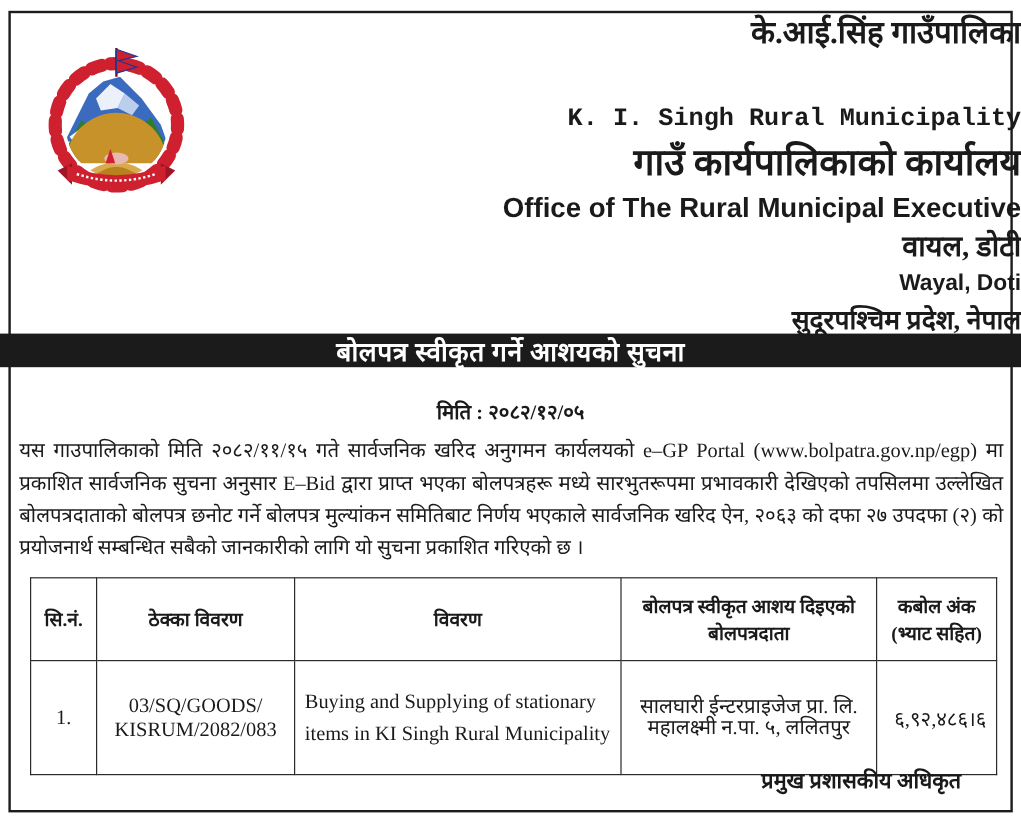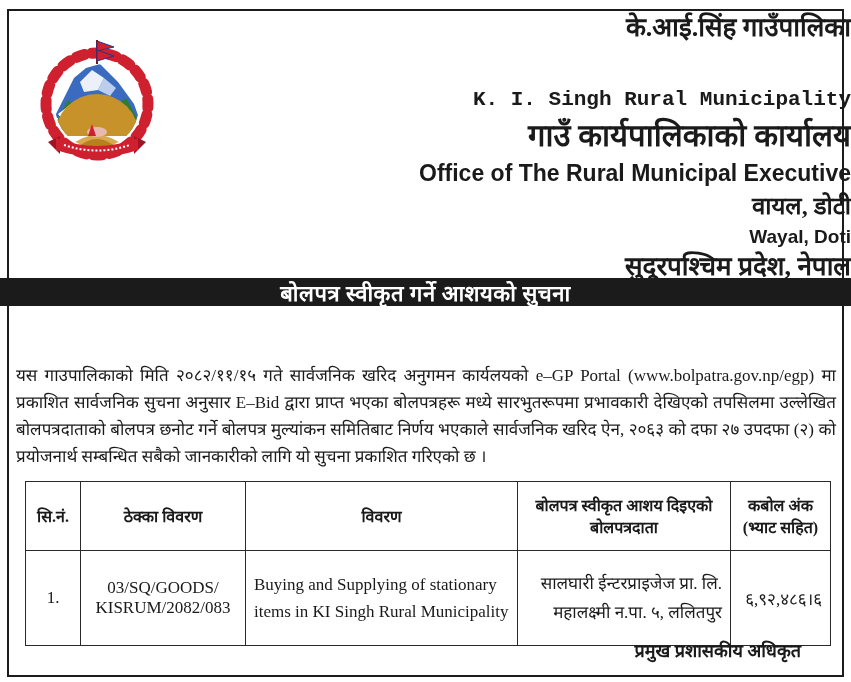--- a/index.html
+++ b/index.html
@@ -14,21 +14,21 @@
   }
   .emblem { position:absolute; left:34px; top:38px; width:126px; height:126px; }
 
   .header-text { position:absolute; top:11px; left:0; right:0; text-align:right; }
   .h-np-1 { font-size:26px; font-weight:bold; line-height:34px; }
   .h-en-1 { font-family:Liberation Mono, monospace; font-size:21px; font-weight:bold; line-height:30px;margin-top:40px; }
   .h-np-2 { font-size:31px; font-weight:bold; line-height:42px; }
   .h-en-2 { font-family:"Liberation Sans", sans-serif; font-size:23px; font-weight:bold; line-height:32px; }
   .h-np-3 { font-size:24px; font-weight:bold; line-height:34px; }
   .h-en-3 { font-family:"Liberation Sans", sans-serif; font-size:19px; font-weight:bold; line-height:28px;padding-left:48px; }
-  .h-np-4 { font-size:26px; font-weight:bold; line-height:31px; }
+  .h-np-4 { font-size:22px; font-weight:bold; line-height:31px; }
   .h-en-4 { font-family:"Liberation Sans", sans-serif; font-size:17px; font-weight:bold; line-height:25px; }
 
   .banner {
     position:absolute; top:278px; left:0; width:851px; height:28px;
     background:#1b1b1b; color:#ffffff; display:flex; align-items:center; justify-content:center;
     font-size:22px; font-weight:bold; letter-spacing:0.5px;
   }
   .date-line {
     position:absolute; top:331px; left:0; right:0; text-align:center;
     font-size:17px; font-weight:bold;
@@ -45,21 +45,21 @@
   table.notice th, table.notice td {
     border:1.6px solid #2a2a2a; padding:4px 8px; vertical-align:middle;
   }
   table.notice th {
     font-size:16px; font-weight:bold; text-align:center; white-space:pre-line; height:60px;
   }
   table.notice td { font-size:17px; height:86px; }
   .cell-sn { text-align:center; }
   .cell-contract { text-align:center; white-space:pre-line; padding-left:10px; }
   .cell-desc { text-align:left; line-height:27px; padding-left:10px; }
-  .cell-bidder { text-align:right; white-space:pre-line; line-height:29px; padding-left:12px; }
+  .cell-bidder { text-align:center; white-space:pre-line; line-height:18px; padding-left:12px; }
   .cell-amount { text-align:right; font-size:15px; }
 
   .signature {
     position:absolute; top:638px; right:50px;
     font-size:18px; font-weight:bold;
   }
 </style>
 </head>
 <body>
 
@@ -118,20 +118,21 @@
     <div class="h-np-3">वायल, डोटी</div>
     <div class="h-en-3">Wayal, Doti</div>
     <div class="h-np-4">सुदूरपश्चिम प्रदेश, नेपाल</div>
     <div class="h-en-4">Sudurpaschim Province, Nepal</div>
   </div>
 
   <div class="banner">
     <span>बोलपत्र स्वीकृत गर्ने आशयको सुचना</span>
   </div>
 
+  <div class="date-line">मिति : २०८२/१२/०५</div>
 
   <div class="body-para">यस गाउपालिकाको मिति २०८२/११/१५ गते सार्वजनिक खरिद अनुगमन कार्यलयको e–GP Portal (www.bolpatra.gov.np/egp) मा प्रकाशित सार्वजनिक सुचना अनुसार E–Bid द्वारा प्राप्त भएका बोलपत्रहरू मध्ये सारभुतरूपमा प्रभावकारी देखिएको तपसिलमा उल्लेखित बोलपत्रदाताको बोलपत्र छनोट गर्ने बोलपत्र मुल्यांकन समितिबाट निर्णय भएकाले सार्वजनिक खरिद ऐन, २०६३ को दफा २७ उपदफा (२) को प्रयोजनार्थ सम्बन्धित सबैको जानकारीको लागि यो सुचना प्रकाशित गरिएको छ ।</div>
 
   <table class="notice">
     <colgroup>
       <col style="width:55px">
       <col style="width:165px">
       <col style="width:272px">
       <col style="width:213px">
       <col style="width:100px">

